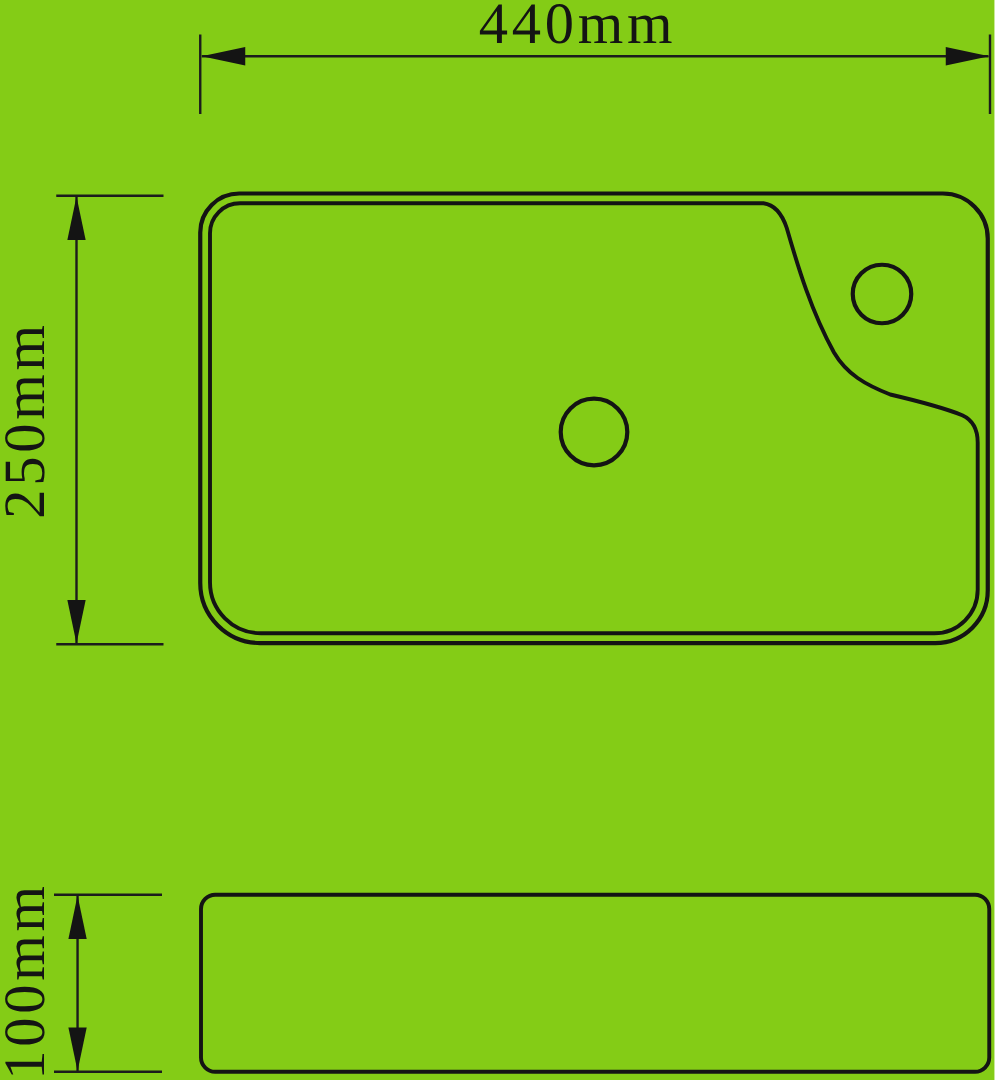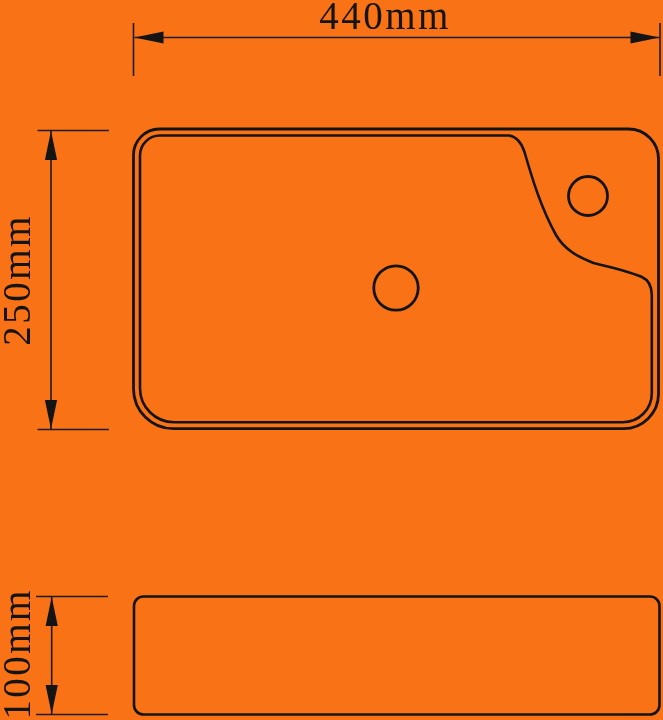--- a/index.html
+++ b/index.html
@@ -1,16 +1,16 @@
 <!DOCTYPE html>
 <html><head>
 <meta charset="utf-8">
 <style>
   html,body{margin:0;padding:0;background:#fff;}
-  .page{width:663px;height:720px;position:relative;background:#f97316;overflow:hidden;}
+  .page{width:663px;height:720px;position:relative;background:#84cc16;overflow:hidden;}
   svg{display:block;}
   text{font-family:"Liberation Serif", serif;fill:#141414;letter-spacing:2.5px;}
 </style>
 </head>
 <body>
 <div class="page">
 <svg width="663" height="720" viewBox="0 0 663 720" fill="none" stroke-linecap="butt">
 
   <g stroke="#1c1c1c" stroke-width="1.6">
 

